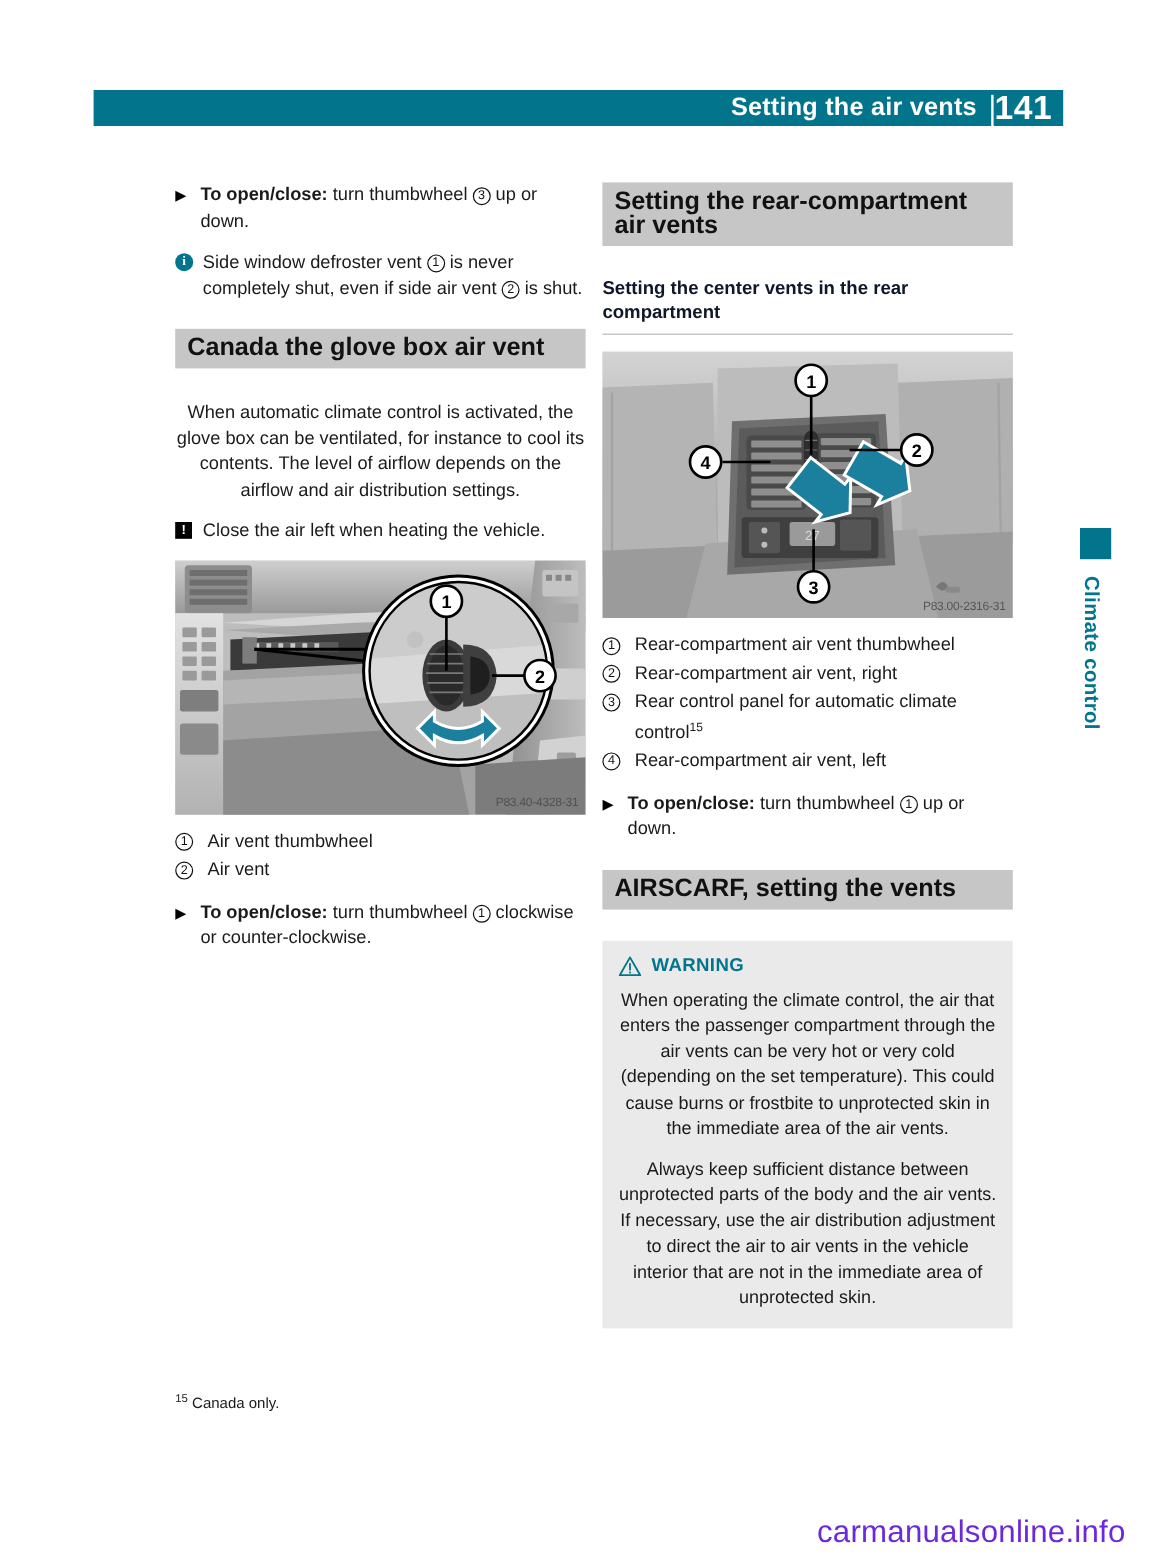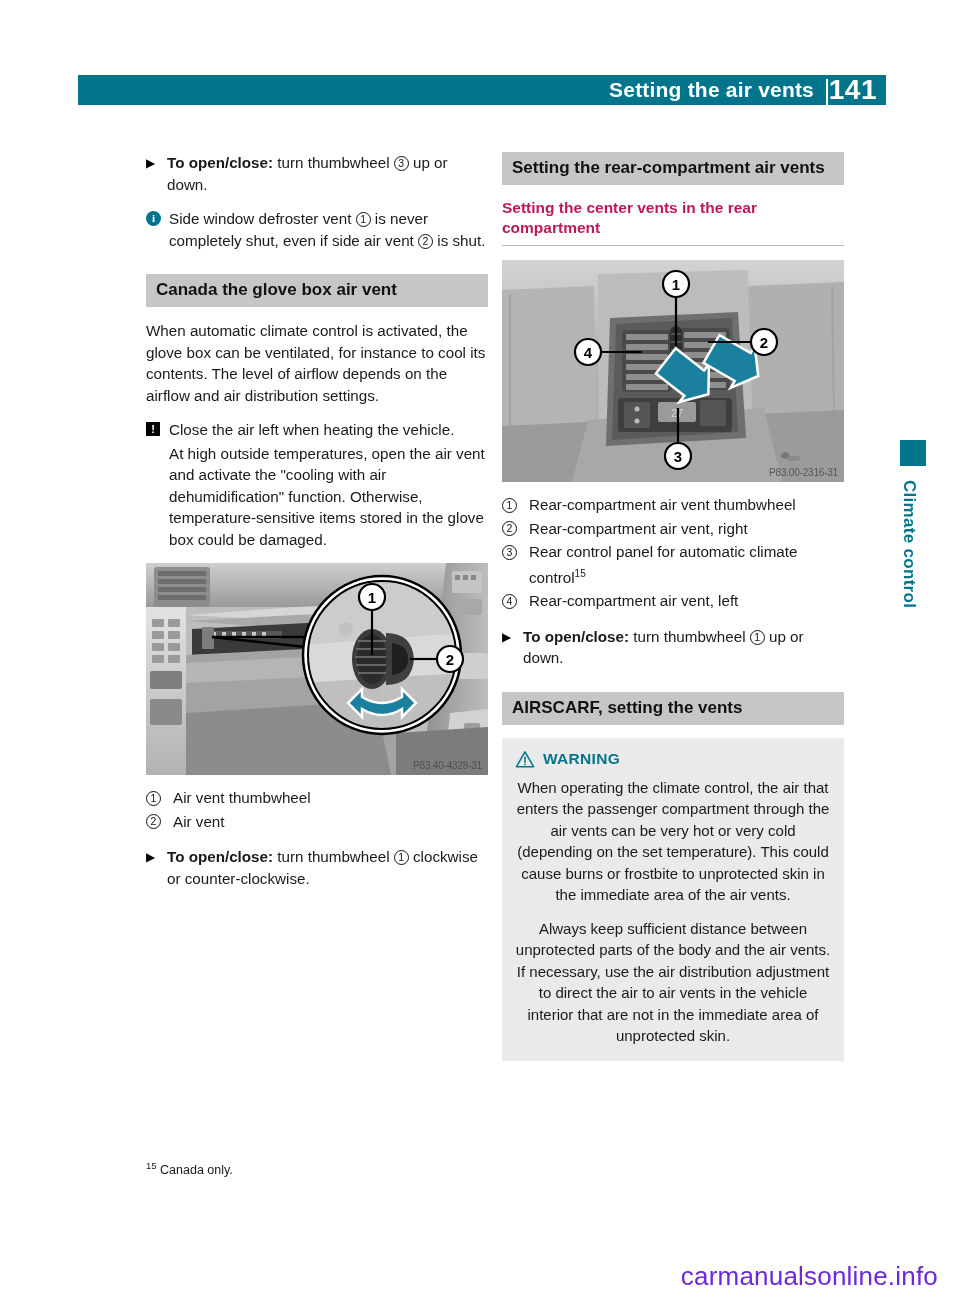--- a/index.html
+++ b/index.html
@@ -60,21 +60,21 @@
   }
   #col-left  { left: 146px; }
   #col-right { left: 502px; }
 
   
   .body-text {
     font-size: 15.2px;
     line-height: 21.5px;
     color: #1a1a1a;
   }
-  .para { margin-bottom: 13px; }
+  .para { margin-bottom: 13px; text-align: center; }
 
   
   .step {
     position: relative;
     padding-left: 21px;
     font-size: 15.2px;
     line-height: 21.5px;
     color: #1a1a1a;
     margin-bottom: 13px;
   }
@@ -127,33 +127,33 @@
     color: #fff;
     font-size: 11px;
     font-weight: bold;
     line-height: 14px;
     text-align: center;
   }
 
   
   .band-heading {
     background: #c6c6c6;
-    font-size: 17px;
+    font-size: 21px;
     font-weight: bold;
     color: #111;
     line-height: 20px;
     padding: 6px 10px 7px 10px;
-    margin-bottom: 13px;
+    margin-bottom: 26px;
   }
 
   
   .rule-heading {
     font-size: 15.5px;
     font-weight: bold;
-    color: #be185d;
+    color: #0f172a;
     line-height: 20px;
     padding-bottom: 7px;
     border-bottom: 1px solid #b9b9b9;
     margin-bottom: 14px;
   }
 
   
   .legend { margin-bottom: 6px; }
   .legend-item {
     position: relative;
@@ -296,21 +296,20 @@
     </div>
 
     <div style="height:10px"></div>
 
     <div class="band-heading">Canada the glove box air vent</div>
 
     <p class="body-text para">When automatic climate control is activated, the glove box can be ventilated, for instance to cool its contents. The level of airflow depends on the airflow and air distribution settings.</p>
 
     <div class="caution">
       <span class="bang-icon">!</span><span>Close the air left when heating the vehicle.</span>
-      <div style="margin-top:2px">At high outside temperatures, open the air vent and activate the "cooling with air dehumidification" function. Otherwise, temperature-sensitive items stored in the glove box could be damaged.</div>
     </div>
 
     <div class="figure">
       <svg width="342" height="212" viewBox="0 0 342 212">
         <defs>
           <linearGradient id="gA" x1="0" y1="0" x2="0" y2="1">
             <stop offset="0" stop-color="#cfcfcf"></stop>
               <stop offset="1" stop-color="#9a9a9a"></stop>
           </linearGradient>
           <linearGradient id="gB" x1="0" y1="0" x2="1" y2="0">

